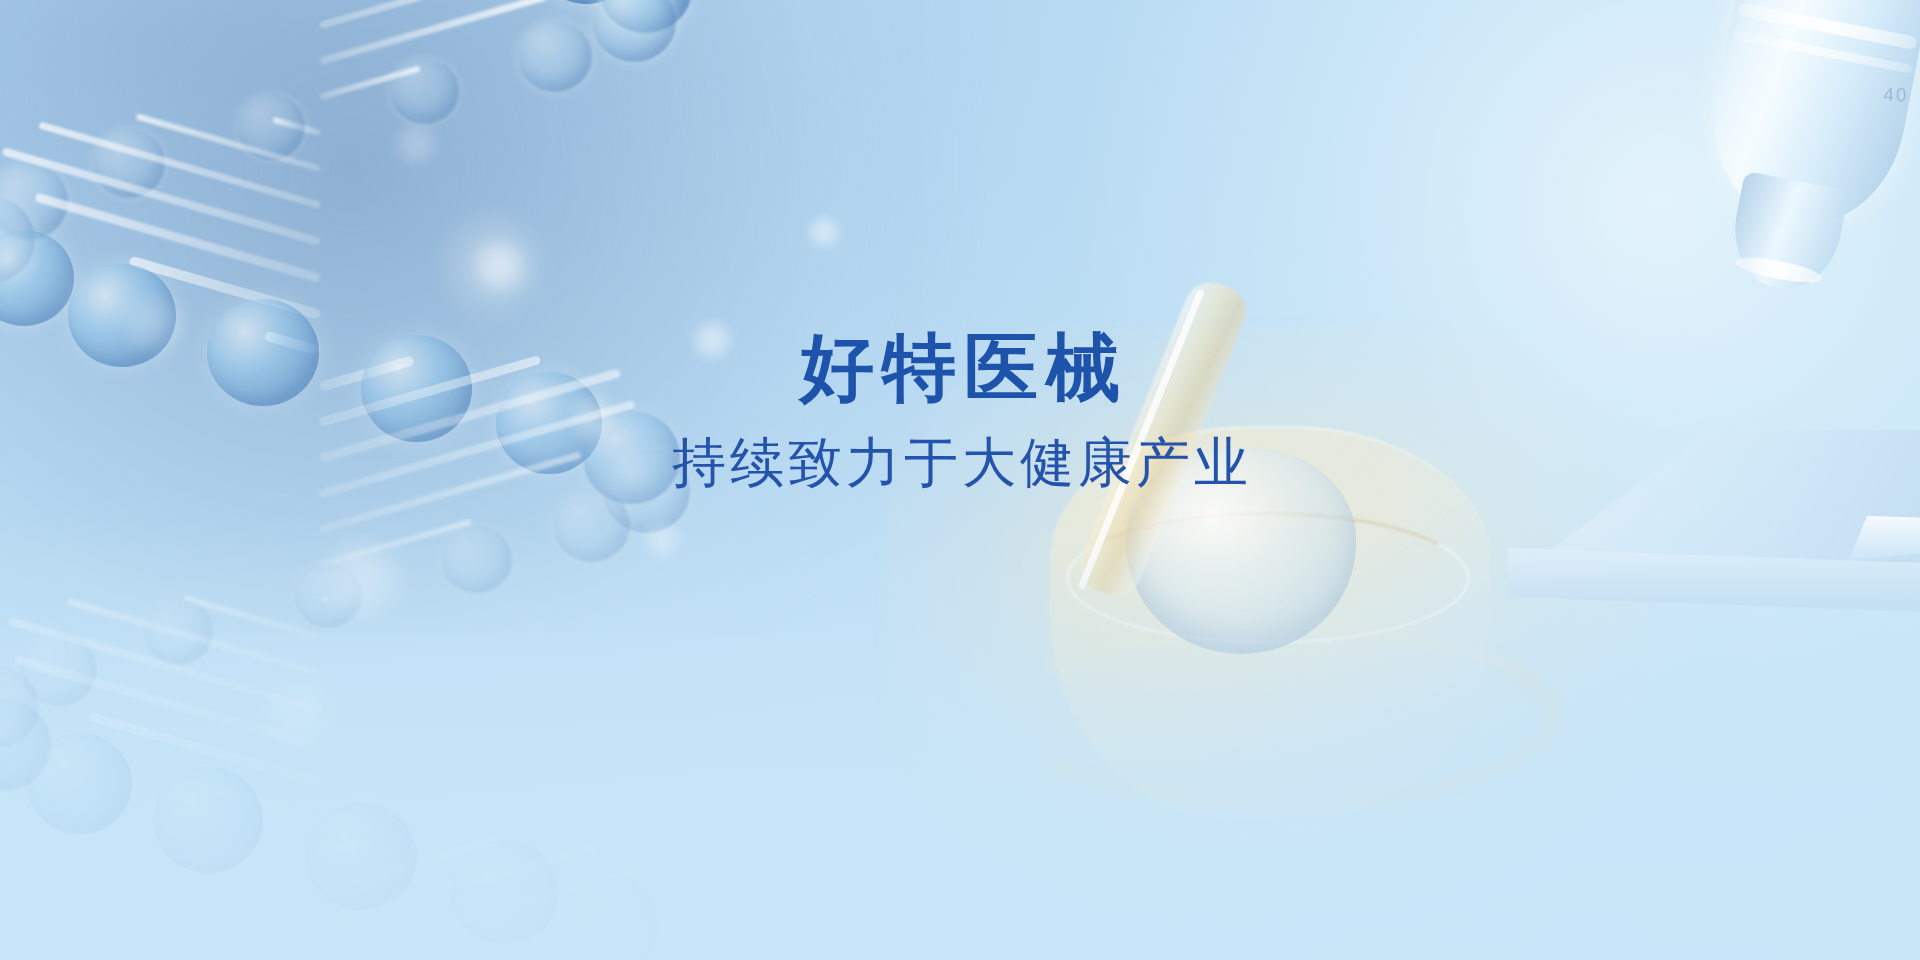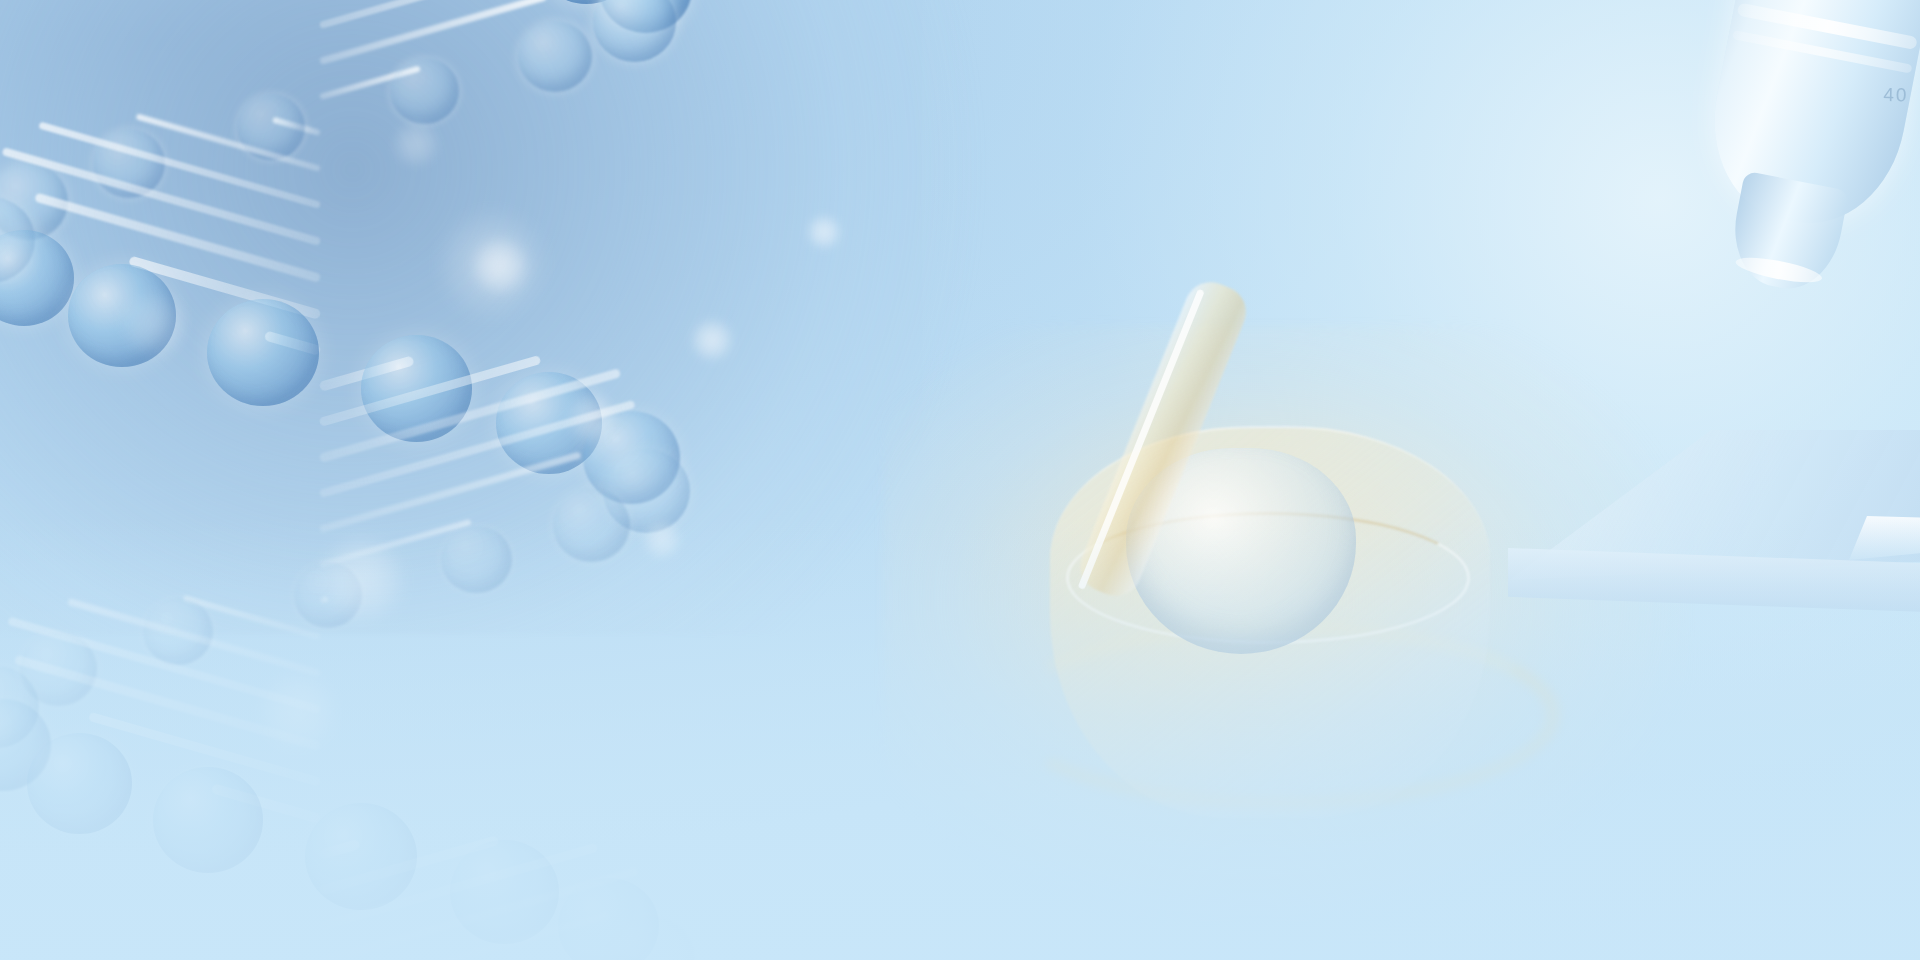--- a/index.html
+++ b/index.html
@@ -291,15 +291,17 @@
       <div class="bokeh" style="left: 690px; top: 318px; width: 44px; height: 44px; opacity: 0.62; filter: blur(4.6px);"></div>
       <div class="bokeh" style="left: 120px; top: 290px; width: 68px; height: 68px; opacity: 0.3; filter: blur(6.1px);"></div>
       <div class="bokeh" style="left: 642px; top: 520px; width: 40px; height: 40px; opacity: 0.46; filter: blur(4.4px);"></div>
       <div class="bokeh" style="left: 806px; top: 214px; width: 36px; height: 36px; opacity: 0.62; filter: blur(4.2px);"></div>
       <div class="bokeh" style="left: 392px; top: 120px; width: 48px; height: 48px; opacity: 0.3; filter: blur(4.9px);"></div>
     </div>
 
   <div class="bg-bottom"></div>
 
   <div class="copy">
+    <h1 class="title">好特医械</h1>
+    <p class="subtitle">持续致力于大健康产业</p>
   </div>
 
 </div>
 
 </body></html>

